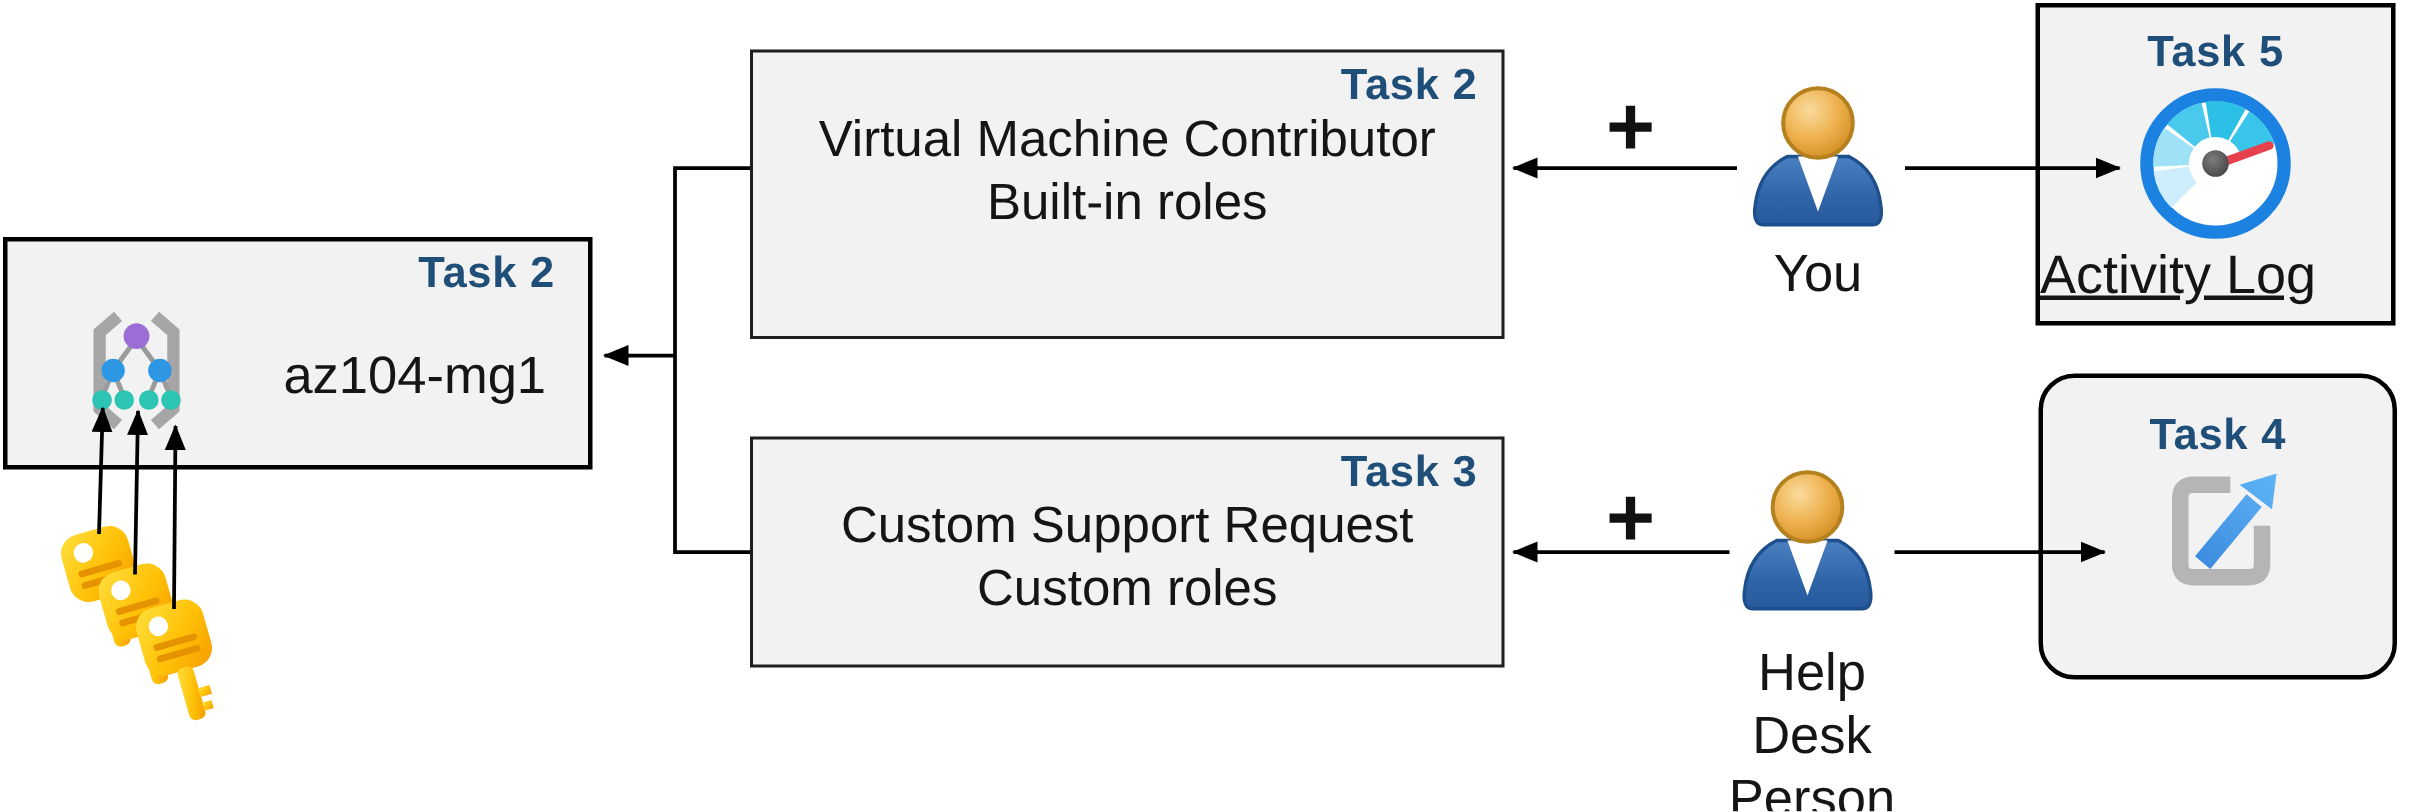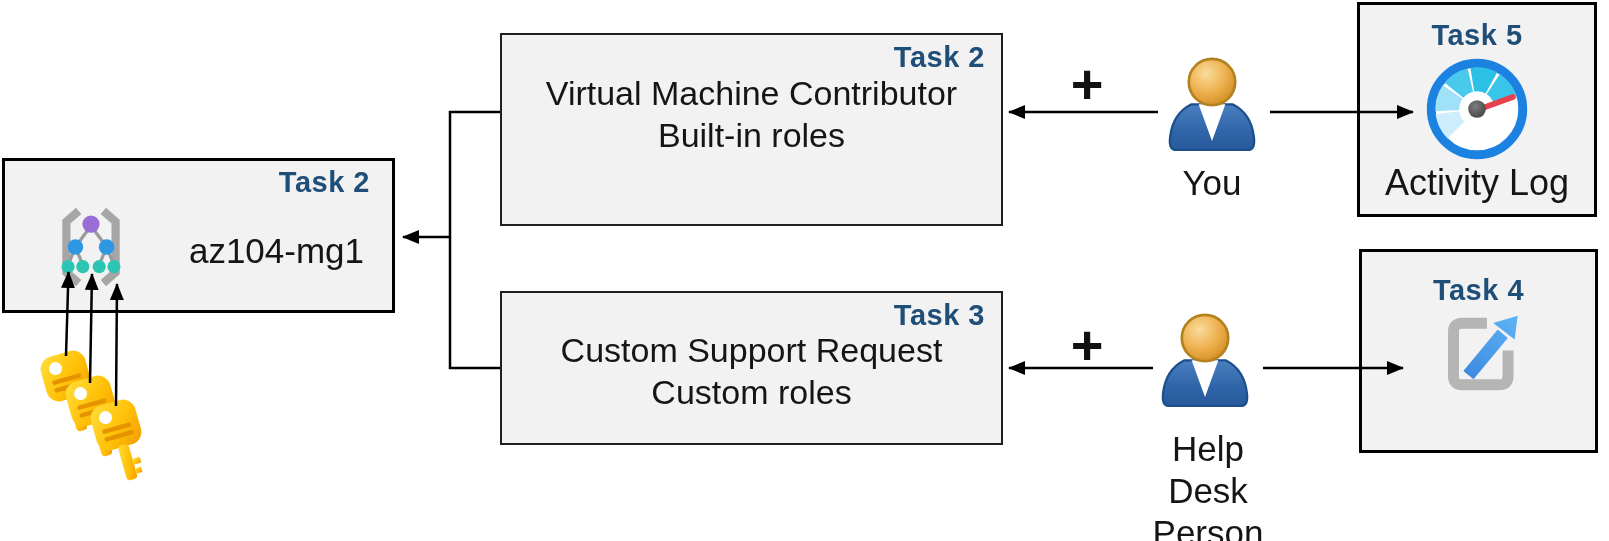--- a/index.html
+++ b/index.html
@@ -17,22 +17,22 @@
   .task-label.centered{left:0;right:0;text-align:center;}
   .role-lines{
     position:absolute;left:0;right:0;text-align:center;
     font-size:34px;line-height:42px;color:#151515;
   }
   .mg-name{
     position:absolute;left:160px;right:4px;top:70px;text-align:center;
     font-size:35px;color:#151515;
   }
   .caption{
-    position:absolute;left:0;right:0;text-align:center;
-    font-size:36px;line-height:40px;color:#151515;
+    position:absolute;left:0;right:0;text-align:left;
+    font-size:36px;line-height:40px;color:#151515;text-decoration:underline;
   }
   .icon-center{position:absolute;left:50%;transform:translateX(-50%);}
   .plus{
     position:absolute;width:64px;height:64px;line-height:64px;text-align:center;
     font-size:56px;font-weight:700;color:#111;z-index:2;
   }
   .person{position:absolute;z-index:2;}
   .person-label{
     position:absolute;text-align:center;font-size:35px;line-height:42px;color:#151515;z-index:2;
   }
@@ -124,21 +124,21 @@
       <path d="M10.1,52.1 A40,40 0 0 1 17.2,27.1 L36.1,40.2 A17,17 0 0 0 33.0,50.9 Z" fill="#9fe2f8"></path>
       <path d="M18.9,24.8 A40,40 0 0 1 41.0,11.0 L46.2,33.4 A17,17 0 0 0 36.8,39.3 Z" fill="#49c9ec"></path>
       <path d="M43.7,10.5 A40,40 0 0 1 69.4,15.0 L58.2,35.1 A17,17 0 0 0 47.3,33.2 Z" fill="#2cc0e6"></path>
       <path d="M71.8,16.5 A40,40 0 0 1 87.8,37.0 L66.1,44.5 A17,17 0 0 0 59.3,35.7 Z" fill="#38c5e9"></path>
       <line x1="47" y1="52" x2="84.5" y2="38.5" stroke="#e8414e" stroke-width="5.5" stroke-linecap="round"></line>
       <circle cx="50" cy="50" r="8.5" fill="url(#hubGrad)"></circle>
     </svg>
     <span class="caption" style="bottom:11px;">Activity Log</span>
   </div>
 
-  <div class="box thick" style="left:1359px;top:249px;width:239px;height:204px;">
+  <div class="box thick" style="left:1359px;top:249px;width:239px;height:204px;border-radius:24px;">
     <span class="task-label centered" style="top:22px;">Task 4</span>
     <svg class="icon-center" style="top:58px;" width="88" height="88" viewBox="0 0 100 100">
       <path d="M59,15 L31,15 Q21,15 21,25 L21,75 Q21,85 31,85 L73,85 Q83,85 83,75 L83,46" fill="none" stroke="#b5b5b5" stroke-width="12.5" stroke-linecap="butt"></path>
       <line x1="38" y1="74" x2="77" y2="27" stroke="url(#portalArrowGrad)" stroke-width="15"></line>
       <polygon points="94,6.5 66.1,14.9 90.5,33.5" fill="url(#portalArrowGrad)"></polygon>
     </svg>
   </div>
 
   <div class="plus" style="left:1055px;top:52px;">+</div>
   <div class="plus" style="left:1055px;top:313px;">+</div>

